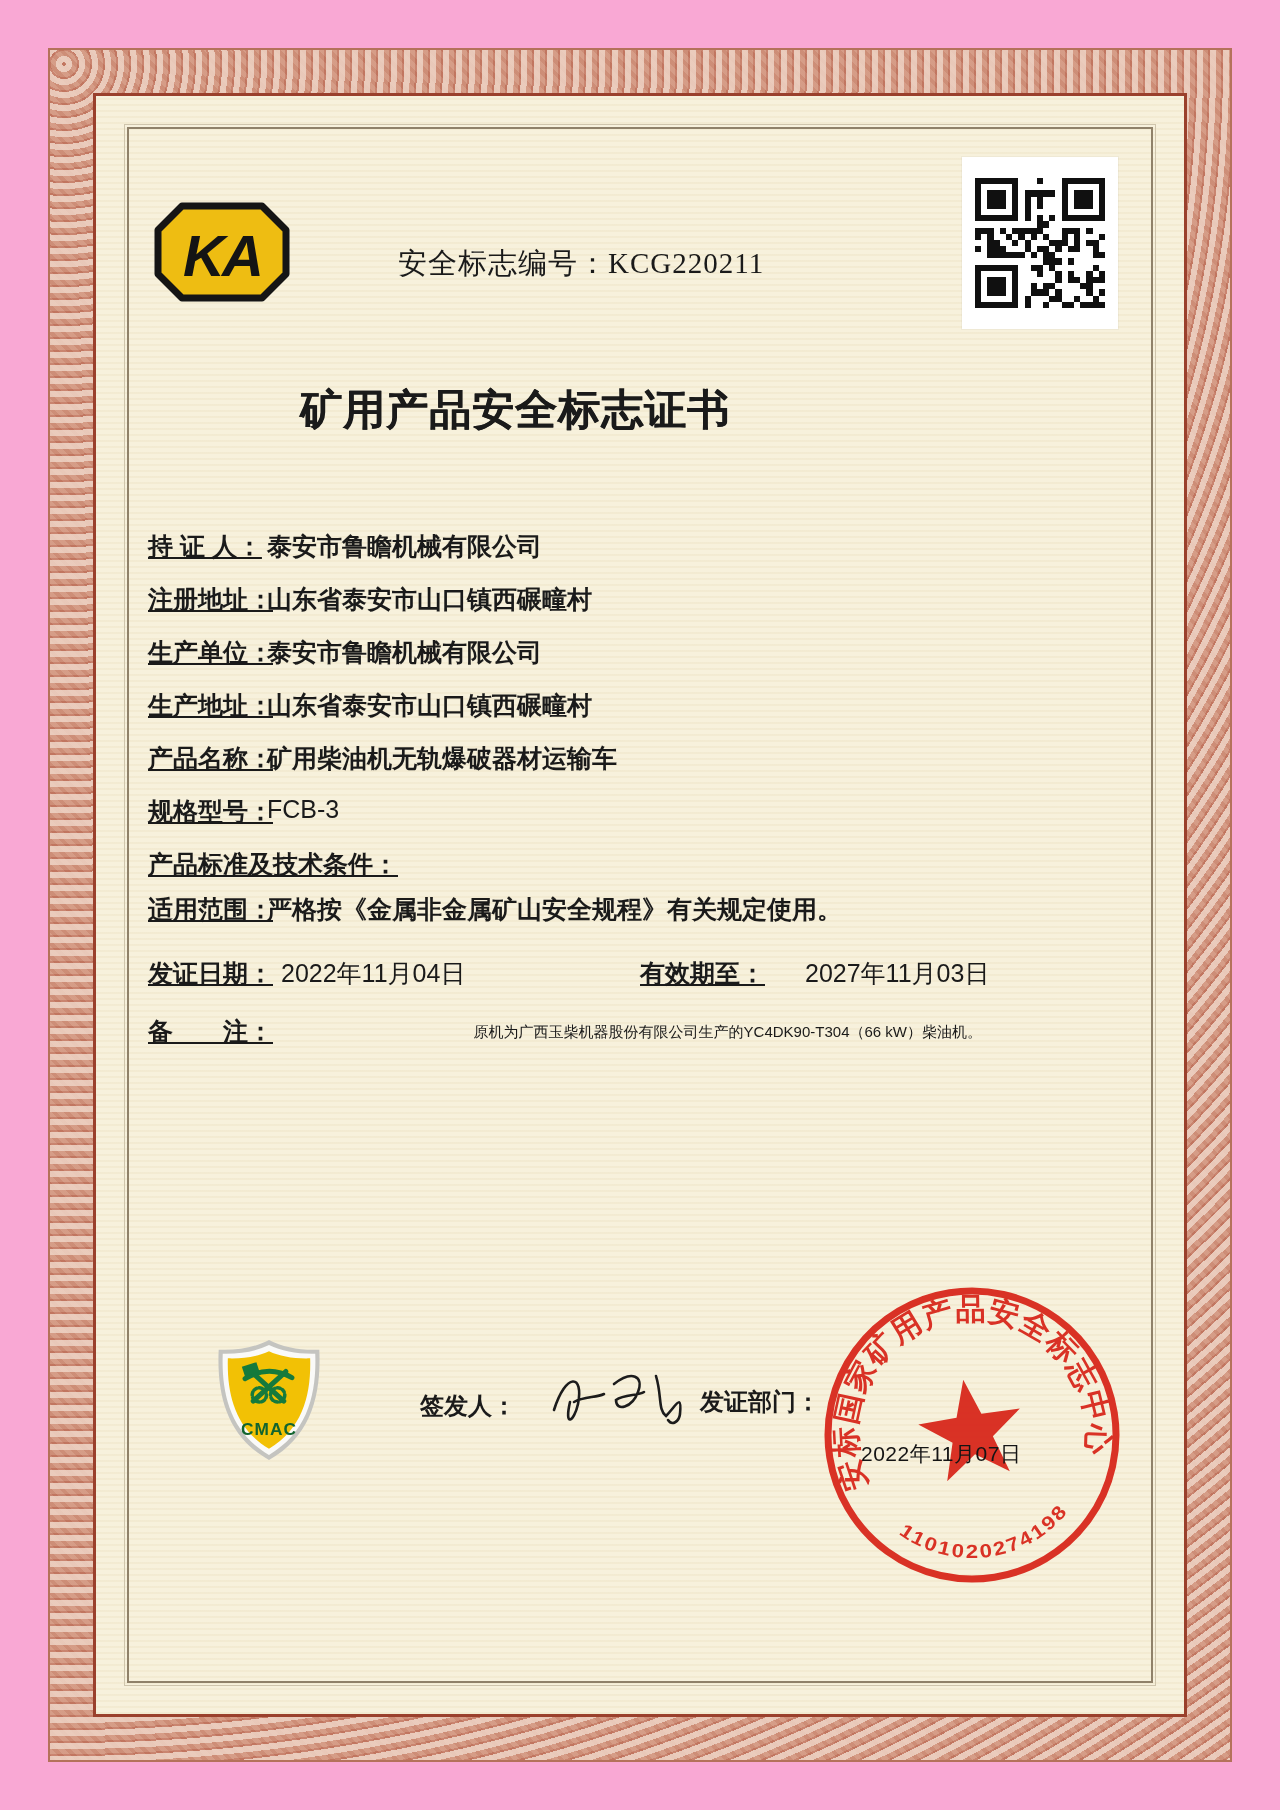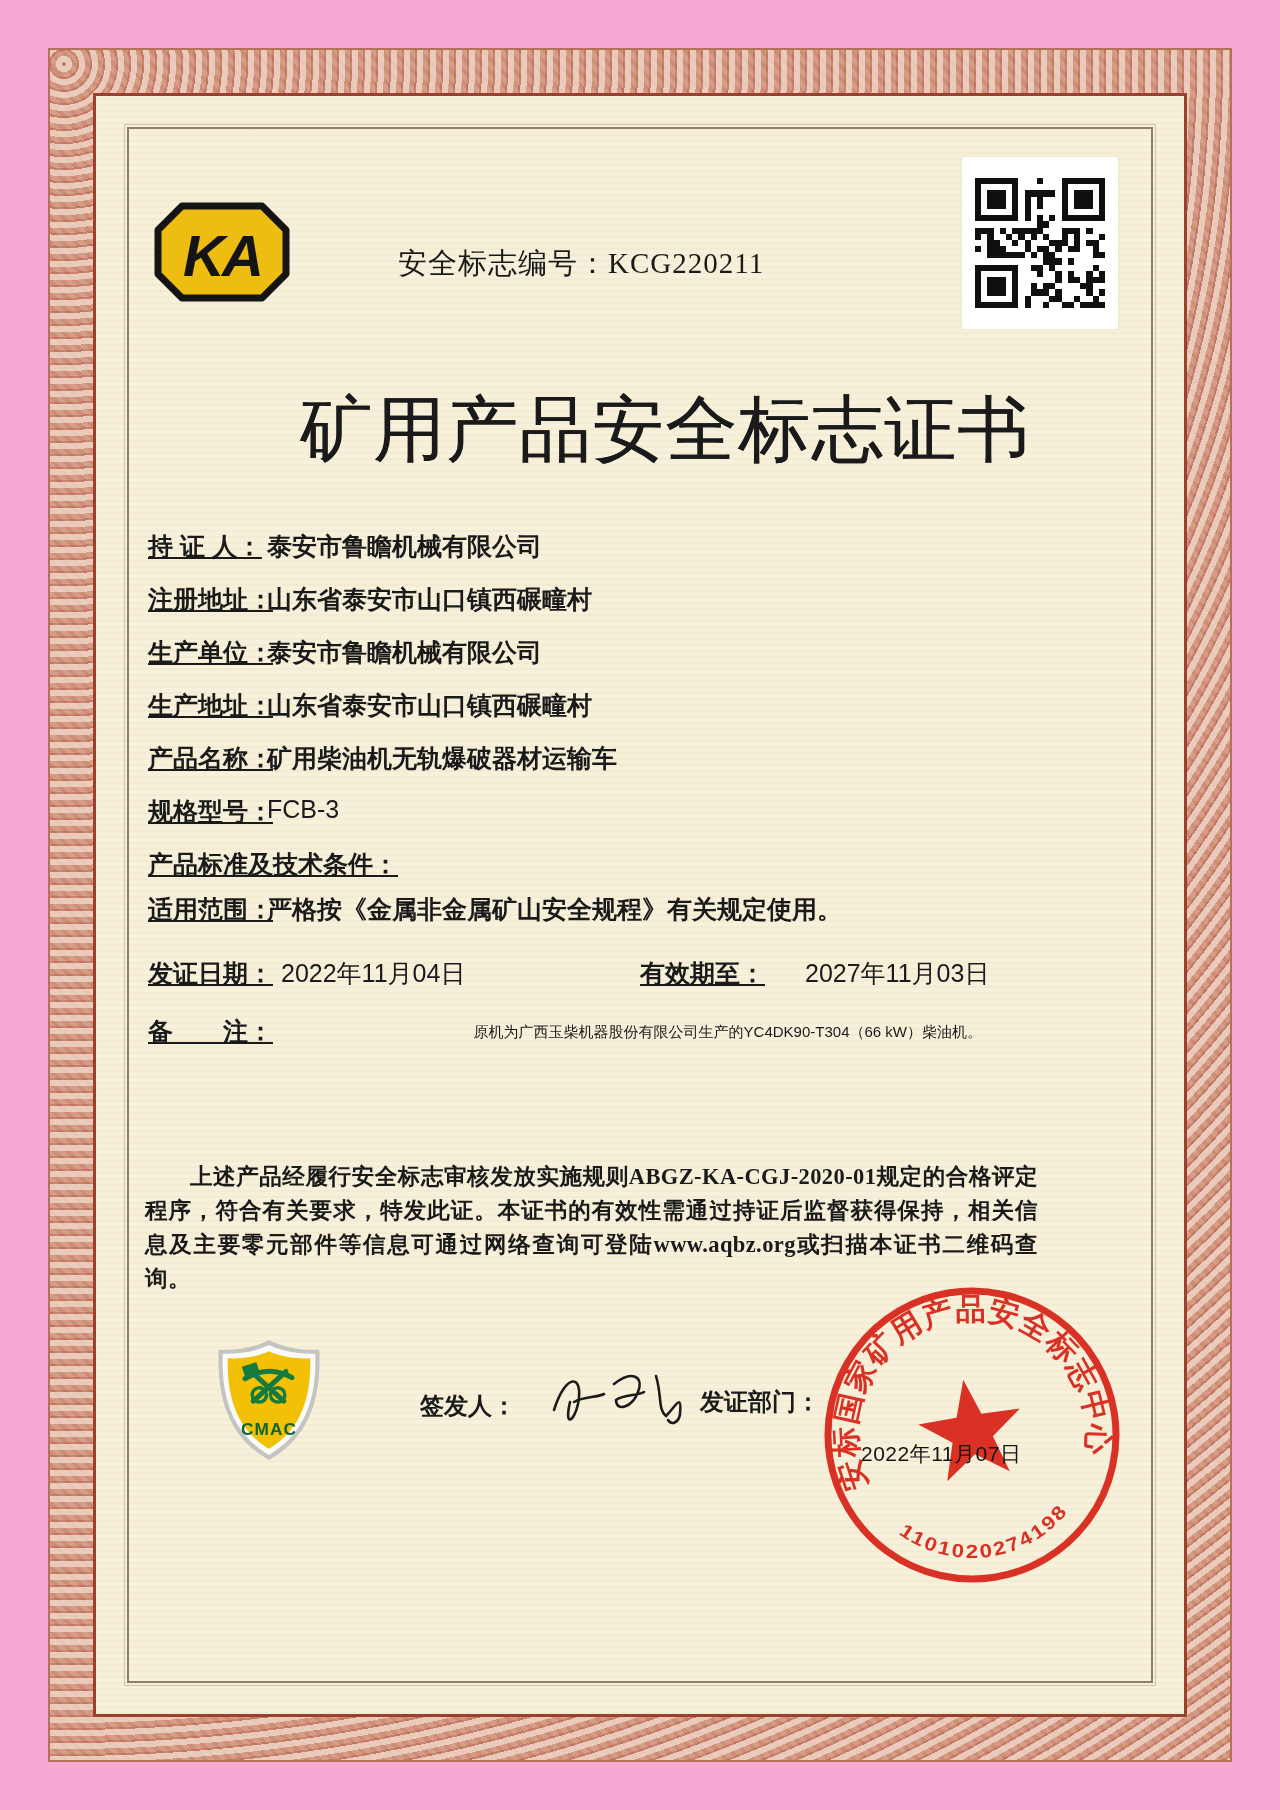--- a/index.html
+++ b/index.html
@@ -18,21 +18,21 @@
     pointer-events:none;}
   .inner-line{position:absolute;inset:127px;border:2px solid #8f8169;outline:1px solid #cfc5ac;outline-offset:2px;}
   .content{position:absolute;inset:0;}
 
   .abs{position:absolute;}
   .kai{font-family:Liberation Serif, serif;font-weight:700;}
   .hei{font-family:"Liberation Sans",sans-serif;font-weight:400;text-align:right;}
 
   .cert-number{left:398px;top:244px;font-size:29px;font-family:Liberation Serif, serif;letter-spacing:1px;white-space:nowrap;}
   .qr-box{left:962px;top:157px;width:156px;height:172px;background:#ffffff;display:flex;align-items:center;justify-content:center;box-shadow:0 0 0 1px rgba(0,0,0,.03);}
-  .title{left:300px;top:382px;font-size:72px;font-weight:400;font-family:"Liberation Serif",serif;letter-spacing:1px;white-space:nowrap;
+  .title{left:300px;top:382px;font-size:42px;font-weight:700;font-family:"Liberation Serif",serif;letter-spacing:1px;white-space:nowrap;
          text-shadow:0.6px 0 0 #1a1a1a;}
 
   .row{position:absolute;left:148px;display:flex;align-items:flex-start;white-space:nowrap;}
   .flabel{display:inline-block;width:119px;font-size:25px;font-weight:600;letter-spacing:0px;text-decoration:underline;}
   .flabel.wide{width:232px;}
   .flabel.w133{width:133px;}
   .flabel.w165{width:165px;}
   .fvalue{font-size:25px;}
   .remark-val{white-space:normal;width:715px;line-height:33px;font-size:15px;}
   .statement{left:145px;top:1160px;width:893px;font-size:22.5px;line-height:34px;
@@ -321,21 +321,20 @@
     <div class="row" style="left:640px;top:957px">
       <span class="flabel w165">有效期至：</span>
       <span class="fvalue hei">2027年11月03日</span>
     </div>
 
     <div class="row" style="top:1015px">
       <span class="flabel">备　　注：</span>
       <span class="fvalue hei remark-val">原机为广西玉柴机器股份有限公司生产的YC4DK90-T304（66 kW）柴油机。</span>
     </div>
 
-    <div class="abs statement">上述产品经履行安全标志审核发放实施规则ABGZ-KA-CGJ-2020-01规定的合格评定程序，符合有关要求，特发此证。本证书的有效性需通过持证后监督获得保持，相关信息及主要零元部件等信息可通过网络查询可登陆www.aqbz.org或扫描本证书二维码查询。</div>
 
     <svg class="abs" style="left:214px;top:1338px" width="110" height="124" viewBox="0 0 107 122">
       <path d="M53.5,2 C67,9 85,12.5 103,11.5 C105,56 95,97 53.5,120 C12,97 2,56 4,11.5 C22,12.5 40,9 53.5,2 Z" fill="#c4c4c0"></path>
       <path d="M53.5,7 C66,13 82,16 99,15.5 C100.5,55 91.5,93 53.5,115 C15.5,93 6.5,55 8,15.5 C25,16 41,13 53.5,7 Z" fill="#fafaf8"></path>
       <path d="M53.5,13 C64,18 78,20.5 94,20 C95,55 87,89 53.5,109 C20,89 12,55 13,20 C29,20.5 43,18 53.5,13 Z" fill="#f2c105"></path>
       <g stroke="#157a3c" fill="none" stroke-linecap="round">
         <path d="M38,62 L70,33" stroke-width="5"></path>
         <path d="M30,40 Q53,26 76,39" stroke-width="5"></path>
         <path d="M36,33 L68,62" stroke-width="5"></path>
         <rect x="28" y="26" width="15" height="10" fill="#157a3c" stroke="none" transform="rotate(-18 35 31)"></rect>

